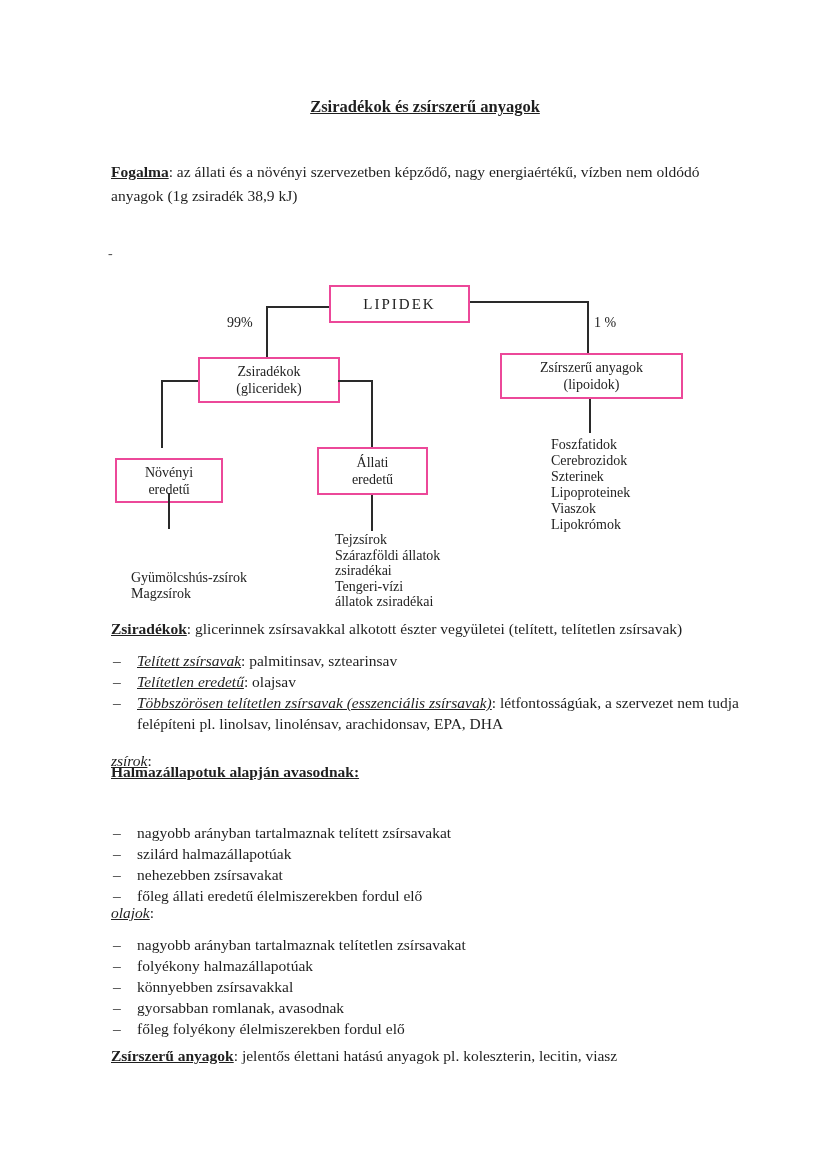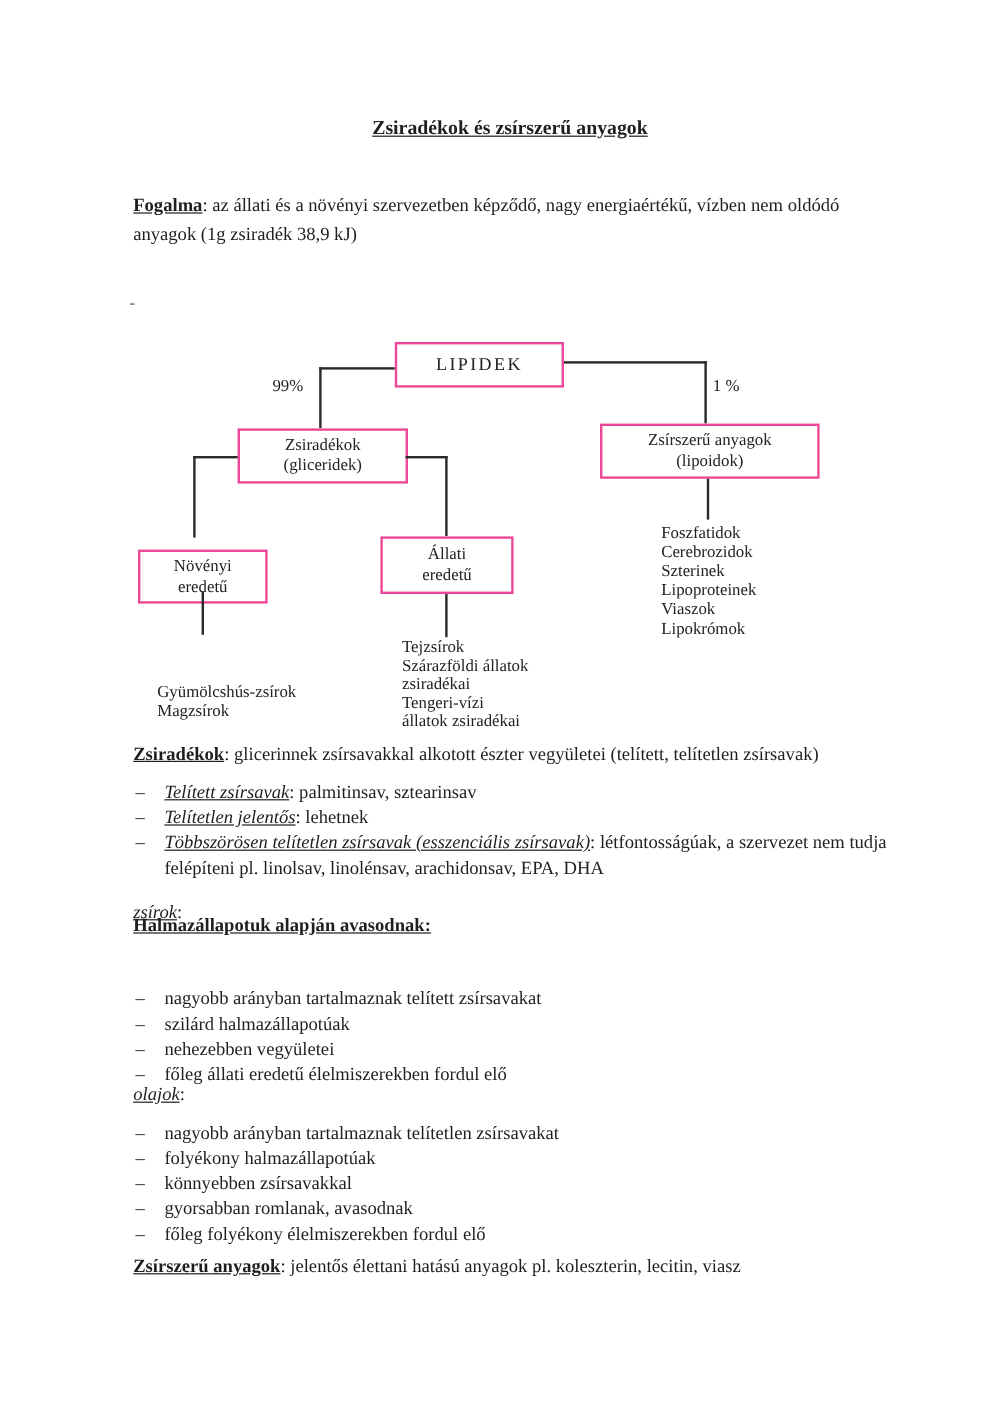--- a/index.html
+++ b/index.html
@@ -120,21 +120,21 @@
     <span class="b-ul">Zsiradékok</span><span>: glicerinnek zsírsavakkal alkotott észter vegyületei (telített, telítetlen zsírsavak)</span>
   </div>
 
   <div class="abs bullets" style="top:650px; left:100px; width:632px;">
     <div class="bullet">
       <span class="dash">–</span>
       <span class="i-ul">Telített zsírsavak</span><span>: palmitinsav, sztearinsav</span>
     </div>
     <div class="bullet">
       <span class="dash">–</span>
-      <span class="i-ul">Telítetlen jelentős</span><span>: lehetnek</span>
+      <span class="i-ul">Telítetlen eredetű</span><span>: olajsav</span>
     </div>
     <div class="bullet">
       <span class="dash">–</span>
       <span class="i-ul">Többszörösen telítetlen zsírsavak (esszenciális zsírsavak)</span><span>: létfontosságúak, a szervezet nem tudja felépíteni pl. linolsav, linolénsav, arachidonsav, EPA, DHA</span>
     </div>
   </div>
 
   <div class="abs para" style="top:760px; left:100px;">
     <span class="b-ul">Halmazállapotuk alapján avasodnak:</span>
   </div>
@@ -147,21 +147,21 @@
     <div class="bullet">
       <span class="dash">–</span>
       <span>nagyobb arányban tartalmaznak telített zsírsavakat</span>
     </div>
     <div class="bullet">
       <span class="dash">–</span>
       <span>szilárd halmazállapotúak</span>
     </div>
     <div class="bullet">
       <span class="dash">–</span>
-      <span>nehezebben vegyületei</span>
+      <span>nehezebben zsírsavakat</span>
     </div>
     <div class="bullet">
       <span class="dash">–</span>
       <span>főleg állati eredetű élelmiszerekben fordul elő</span>
     </div>
   </div>
 
   <div class="abs label-line" style="top:904px; left:100px;">
     <span class="i-ul">olajok</span><span>:</span>
   </div>

